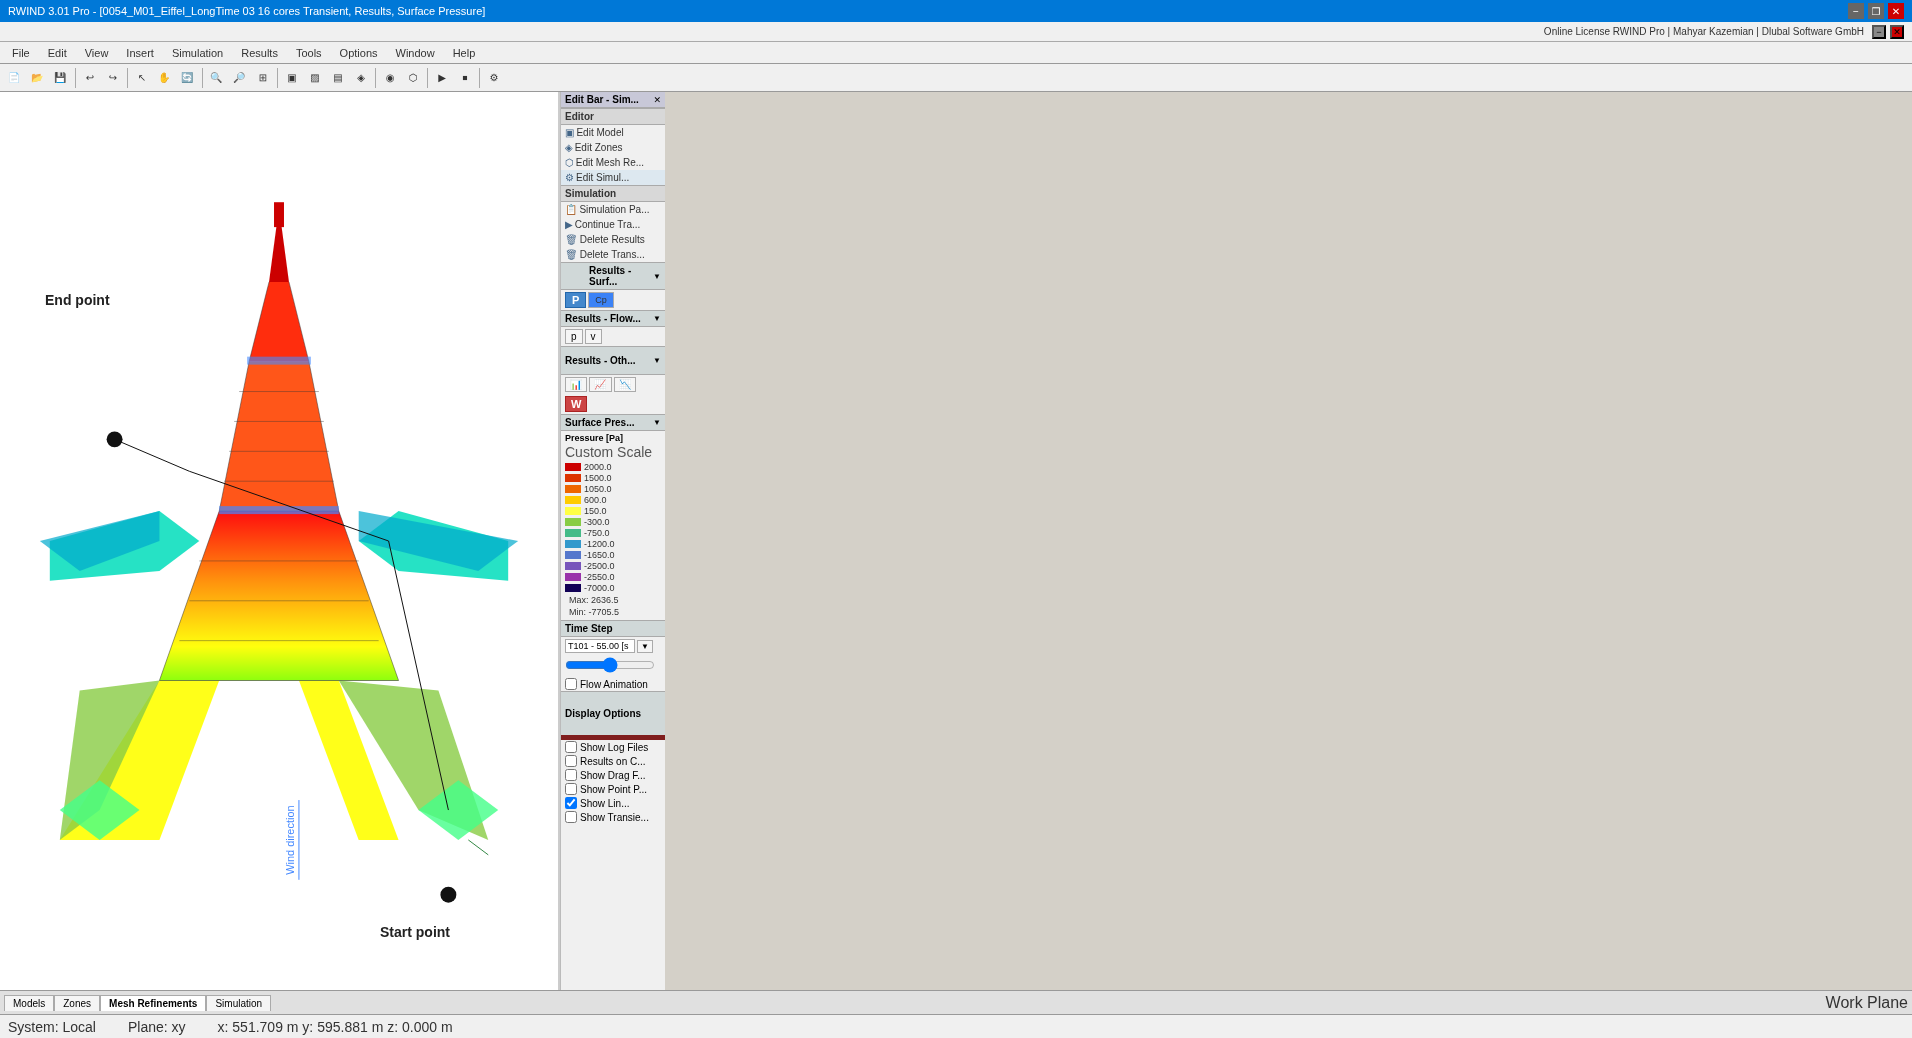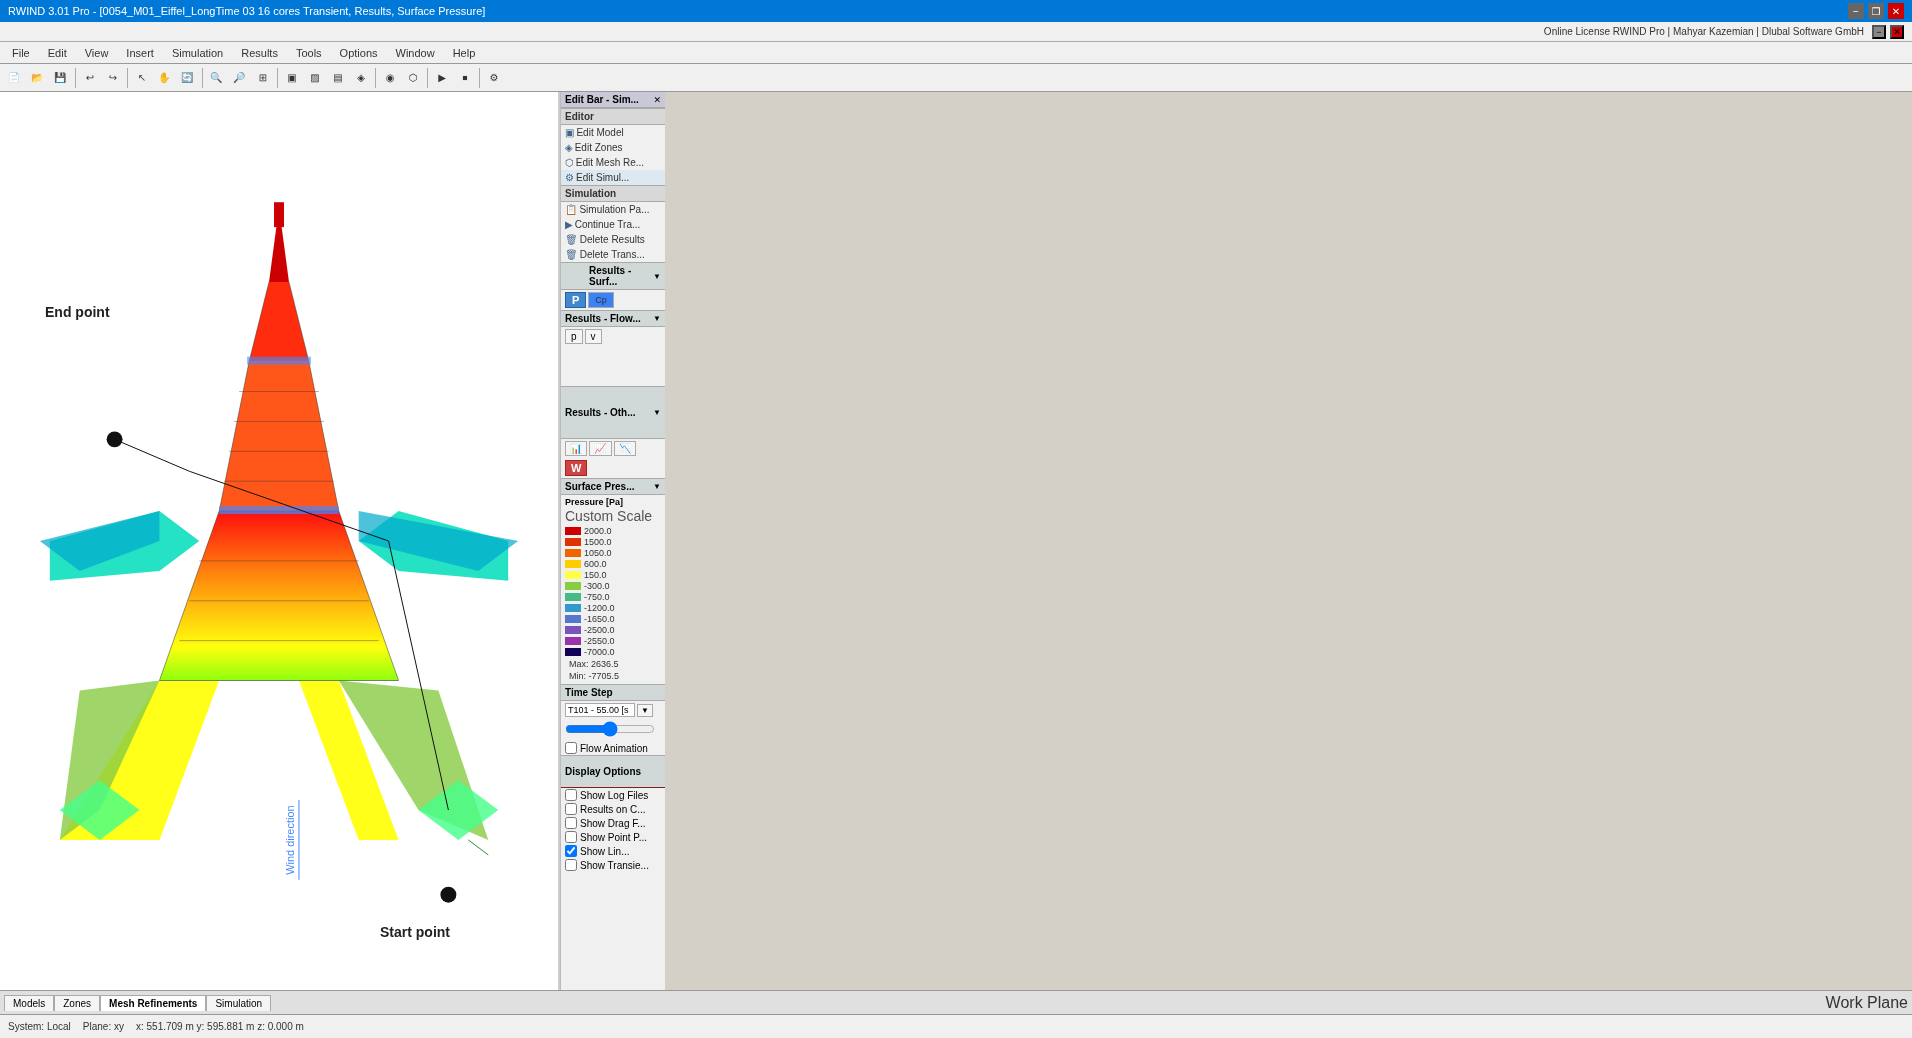--- a/index.html
+++ b/index.html
@@ -212,21 +212,21 @@
       <line x1="390" y1="380" x2="450" y2="650" stroke="#111" strokewidth="2"></line>
 
       <circle cx="450" cy="735" r="8" fill="#111"></circle>
 
       <line x1="470" y1="680" x2="490" y2="695" stroke="#338844" strokewidth="3" markerend="url(#arrowGreen)"></line>
 
       <text x="265" y="715" fill="#4488ff" fontsize="13" fontweight="bold" transform="rotate(-90, 280, 700)">Wind direction</text>
     </svg>
     
     
-    <div class="viewport-label" style="top:212px; left:45px;">End point</div>
+    <div class="viewport-label" style="top:200px; left:45px;">End point</div>
     <div class="viewport-label" style="bottom:50px; left:380px;">Start point</div>
 
     
     
   </div>
 
   <div id="right-panel" style="width:105px; background:#f0f0f0; border-left:1px solid #bbb; overflow-y:auto; font-size:10px;">
 
     <div style="display:flex; align-items:center; justify-content:space-between; padding:2px 4px; background:#c8c8d8; border-bottom:1px solid #aaa;">
       <span style="font-size:10px; font-weight:bold;">Edit Bar - Sim...</span>
@@ -281,21 +281,21 @@
 
     <div style="display:flex; align-items:center; justify-content:space-between; padding:2px 4px; background:#d0d8d8; border-bottom:1px solid #aaa; border-top:1px solid #aaa;">
       <span style="font-size:10px; font-weight:bold;">Results - Flow...</span>
       <span style="font-size:8px;">▼</span>
     </div>
     <div style="display:flex; gap:2px; padding:2px 4px;">
       <button style="background:#f5f5f5; border:1px solid #aaa; padding:1px 5px; font-size:10px; cursor:pointer;">p</button>
       <button style="background:#f5f5f5; border:1px solid #aaa; padding:1px 5px; font-size:10px; cursor:pointer;">v</button>
     </div>
 
-    <div style="display:flex; align-items:center; justify-content:space-between; padding:20px 4px; background:#d0d8d8; border-bottom:1px solid #aaa; border-top:1px solid #aaa;margin-top:40px;">
+    <div style="display:flex; align-items:center; justify-content:space-between; padding:8px 4px; background:#d0d8d8; border-bottom:1px solid #aaa; border-top:1px solid #aaa;">
       <span style="font-size:10px; font-weight:bold;">Results - Oth...</span>
       <span style="font-size:8px;">▼</span>
     </div>
     <div style="display:flex; gap:2px; padding:2px 4px;">
       <button style="background:#f5f5f5; border:1px solid #aaa; padding:1px 4px; font-size:10px; cursor:pointer;">📊</button>
       <button style="background:#f5f5f5; border:1px solid #aaa; padding:1px 4px; font-size:10px; cursor:pointer;">📈</button>
       <button style="background:#f5f5f5; border:1px solid #aaa; padding:1px 4px; font-size:10px; cursor:pointer;">📉</button>
     </div>
     <div style="display:flex; align-items:center; padding:2px 4px;">
       <button style="background:#cc4444; color:white; border:1px solid #aa2222; padding:1px 5px; font-size:11px; font-weight:bold; cursor:pointer;">W</button>
@@ -378,21 +378,21 @@
     </div>
     <div style="padding:2px 4px;">
       <input type="range" style="width: 90px;" min="0" max="100" value="50">
     </div>
 
     <div class="checkbox-row">
       <input type="checkbox" style="">
       <span>Flow Animation</span>
     </div>
 
-    <div style="display:flex; align-items:center; justify-content:space-between; padding:10px 4px; background:#d0d8d8; border-bottom:1px solid #7f1d1d; border-top:1px solid #aaa;">
+    <div style="display:flex; align-items:center; justify-content:space-between; padding:16px 4px; background:#d0d8d8; border-bottom:5px solid #7f1d1d; border-top:1px solid #aaa;">
       <span style="font-size:10px; font-weight:bold;">Display Options</span>
     </div>
     <div class="checkbox-row">
       <input type="checkbox" style="">
       <span>Show Log Files</span>
     </div>
     <div class="checkbox-row">
       <input type="checkbox" style="">
       <span>Results on C...</span>
     </div>
@@ -419,17 +419,17 @@
   <div style="display:flex; align-items:flex-end; gap:0;">
     <div class="bottom-tab">Models</div>
     <div class="bottom-tab">Zones</div>
     <div class="bottom-tab active">Mesh Refinements</div>
     <div class="bottom-tab">Simulation</div>
   </div>
   <span style="flex:1;"></span>
   <span style="font-size:16px; color:#333;">Work Plane</span>
 </div>
 
-<div id="status-bar" style="display:flex; align-items:center; background:#f0f0f0; border-top:1px solid #999; height:24px; padding:0 8px; gap:12px; font-size:10px; color:#333;">
+<div id="status-bar" style="display:flex; align-items:center; background:#f0f0f0; border-top:1px solid #999; height:24px; padding:0 8px; gap:32px; font-size:14px; color:#333;">
   <span>System: Local</span>
   <span>Plane: xy</span>
   <span>x: 551.709 m  y: 595.881 m  z: 0.000 m</span>
 </div>
 
 </body></html>

